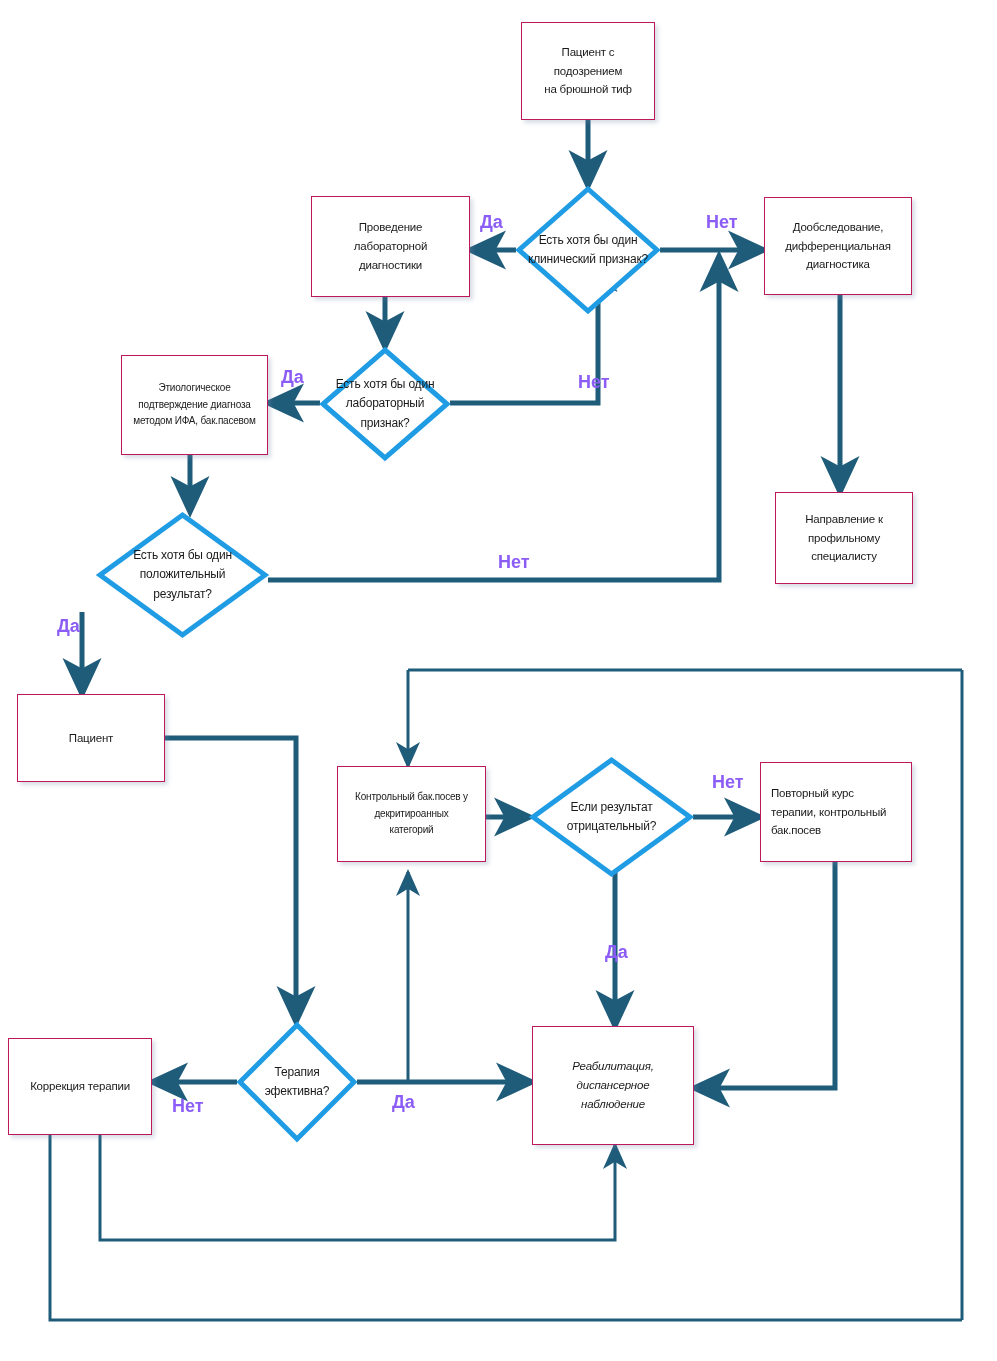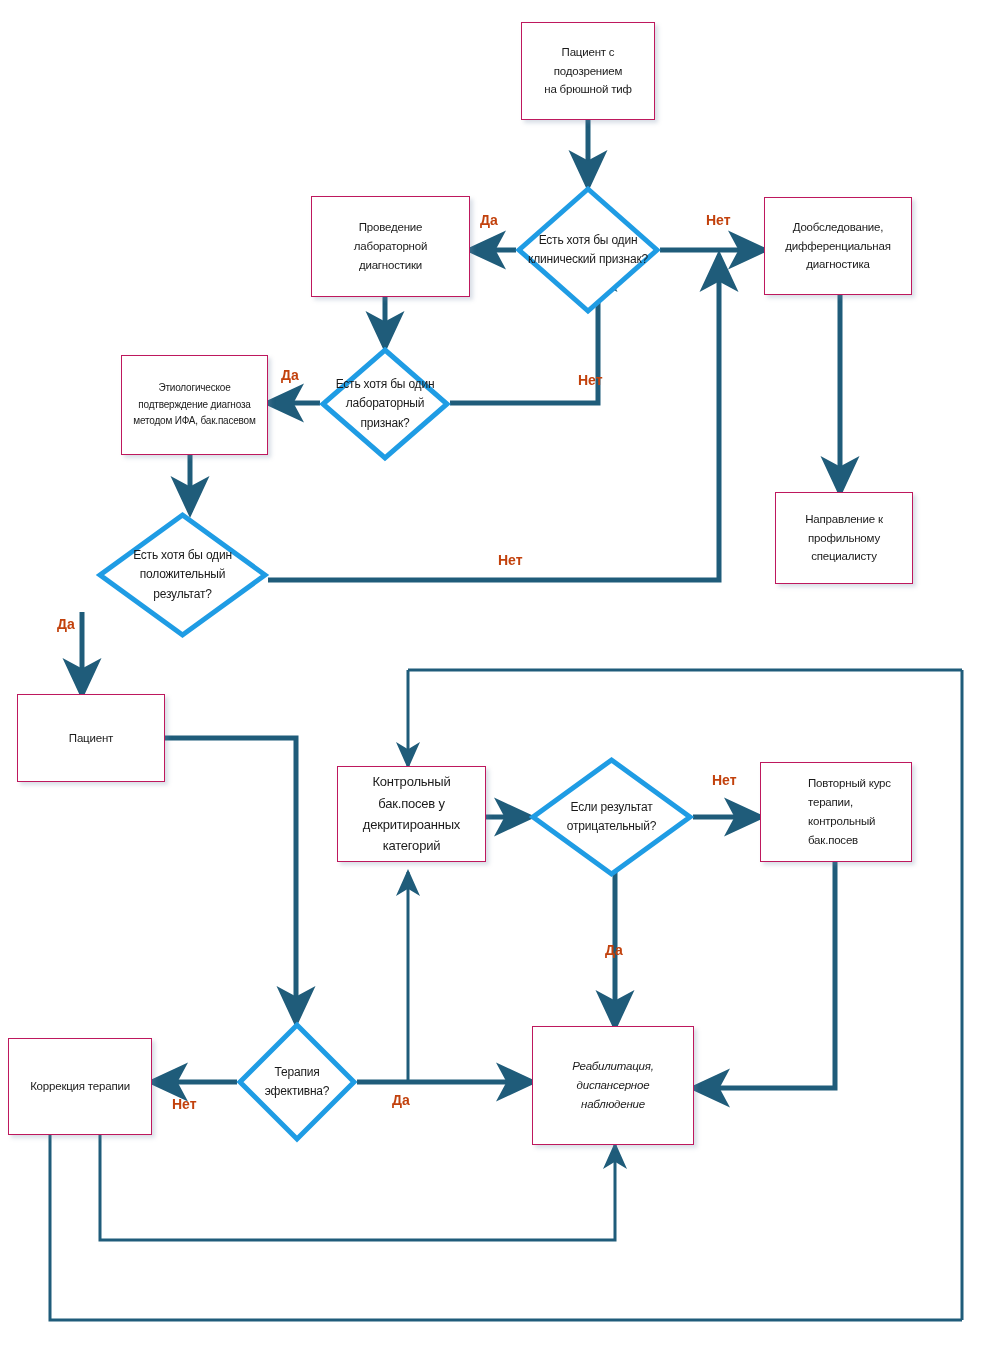--- a/index.html
+++ b/index.html
@@ -42,21 +42,20 @@
   }
   .process .label {
     font-size: 11.5px;
     line-height: 1.65;
     padding: 2px 6px;
     letter-spacing: -0.2px;
   }
   .process.left-text {
     justify-content: flex-start;
     text-align: left;
-    padding-left: 37px;
   }
   .process.left-text .label {
     padding-left: 10px;
   }
   .decision {
     position: absolute;
     z-index: 5;
   }
   .decision svg {
     position: absolute;
@@ -76,22 +75,22 @@
     text-align: center;
     font-size: 12px;
     line-height: 1.6;
     color: #1a1a1a;
     letter-spacing: -0.2px;
     padding: 0 10px;
     box-sizing: border-box;
   }
   .edge-label {
     position: absolute;
-    font-size: 14px;
-    color: #c2410c;
+    font-size: 18px;
+    color: #8b5cf6;
     font-weight: 600;
     z-index: 6;
     white-space: nowrap;
   }
 </style>
 </head>
 <body>
 
 <div id="canvas">
 
@@ -211,21 +210,21 @@
     <div class="label" style="white-space:pre-line">Есть хотя бы один
 положительный
 результат?</div>
   </div>
 
   <div class="node process" style="left:17px; top:694px; width:148px; height:88px;">
     <div class="label" style="white-space:pre-line">Пациент</div>
   </div>
 
   <div class="node process" style="left:337px; top:766px; width:149px; height:96px;">
-    <div class="label" style="white-space:pre-line; font-size:13px">Контрольный бак.посев у
+    <div class="label" style="white-space:pre-line; font-size:10px">Контрольный бак.посев у
 декритироанных
 категорий</div>
   </div>
 
   <div class="decision" style="left:530px; top:757px; width:163px; height:120px;">
     <svg width="163" height="120" viewBox="0 0 163 120">
       <polygon points="81.5,3 160,60 81.5,117 3,60" fill="#ffffff" stroke="#1F9CE4" stroke-width="5"></polygon>
     </svg>
     <div class="label" style="white-space:pre-line">Если результат
 отрицательный?</div>

